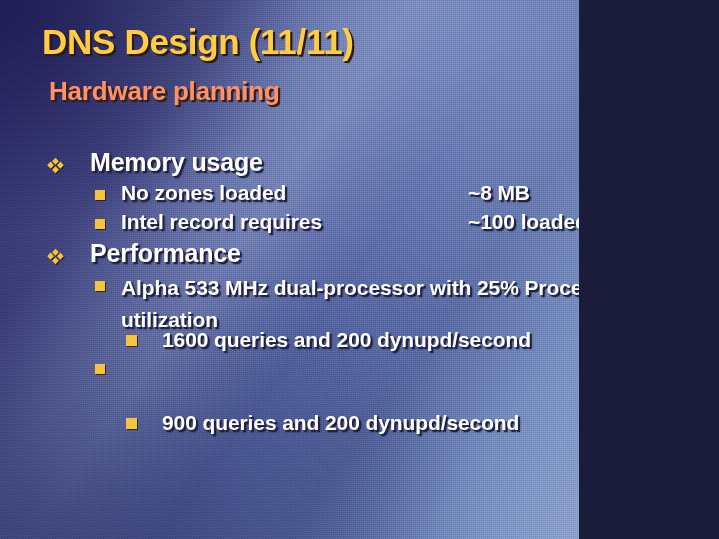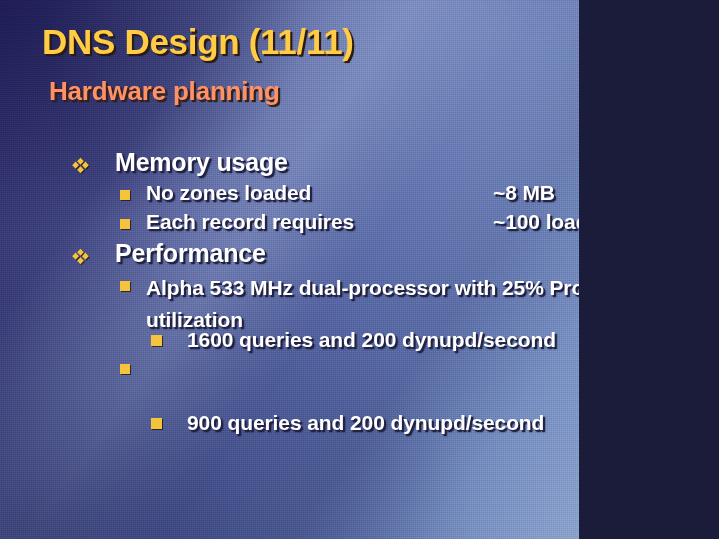--- a/index.html
+++ b/index.html
@@ -106,21 +106,20 @@
   .body-area {
     position: absolute;
     left: 0;
     top: 148px;
     width: 719px;
   }
 
   .row {
     position: relative;
     white-space: nowrap;
-    margin-left: 25px;
   }
 
   
   .txt {
     color: #ffffff;
     font-weight: bold;
     text-shadow: 2px 2px 0 #222244, 2px 2px 2px rgba(10,10,30,0.8);
   }
 
   
@@ -217,21 +216,21 @@
       </div>
 
       <div class="row lvl2">
         <span class="sq"></span>
         <span class="txt">No zones loaded</span>
         <span class="txt val">~8 MB</span>
       </div>
 
       <div class="row lvl2">
         <span class="sq"></span>
-        <span class="txt">Each record requires</span>
+        <span class="txt">Intel record requires</span>
         <span class="txt val">~100 loaded</span>
       </div>
 
       <div class="row lvl1">
         <svg class="diamond" viewBox="0 0 16 16">
           <polygon points="8,0.6 11.2,4 8,7.4 4.8,4" fill="#f5c43c"></polygon>
           <polygon points="8,8.6 11.2,12 8,15.4 4.8,12" fill="#f5c43c"></polygon>
           <polygon points="3.4,4.3 6.6,7.7 3.4,11.1 0.2,7.7" fill="#f5c43c"></polygon>
           <polygon points="12.6,4.3 15.8,7.7 12.6,11.1 9.4,7.7" fill="#f5c43c"></polygon>
         </svg>

